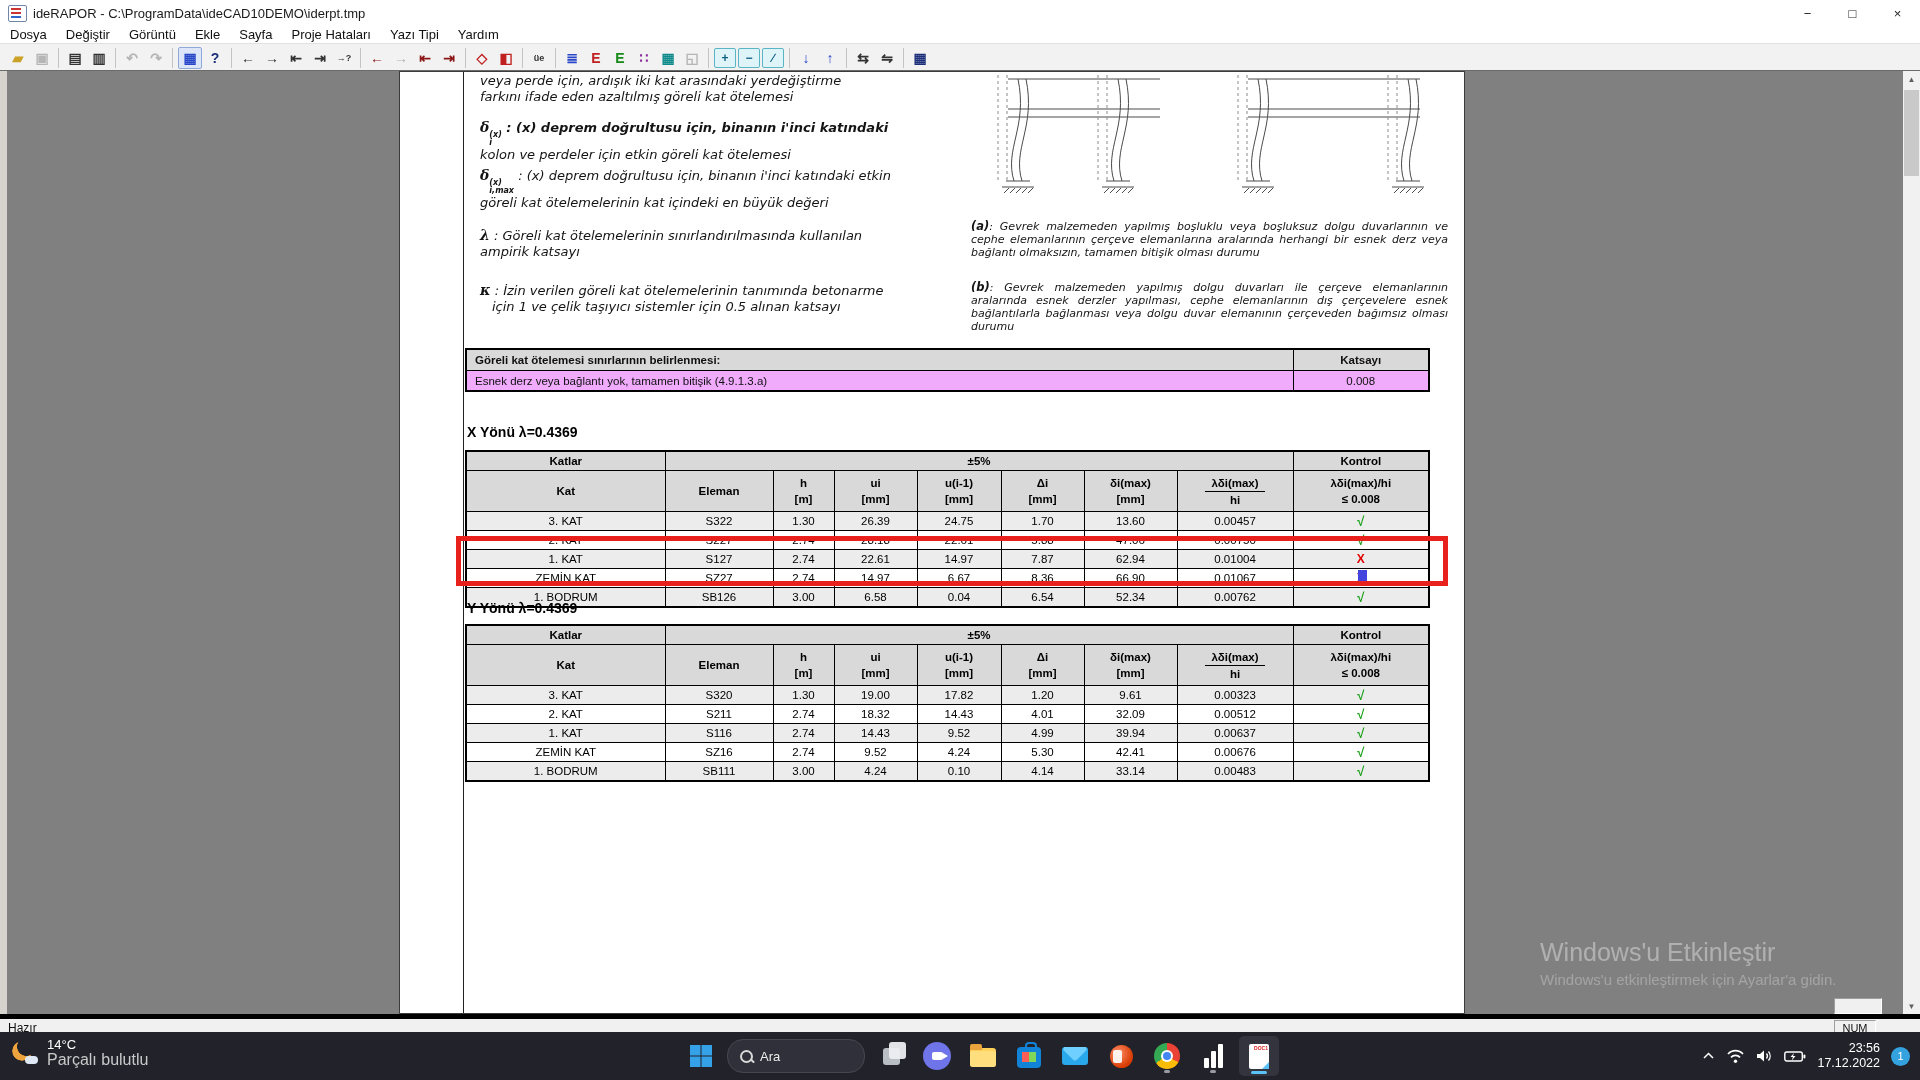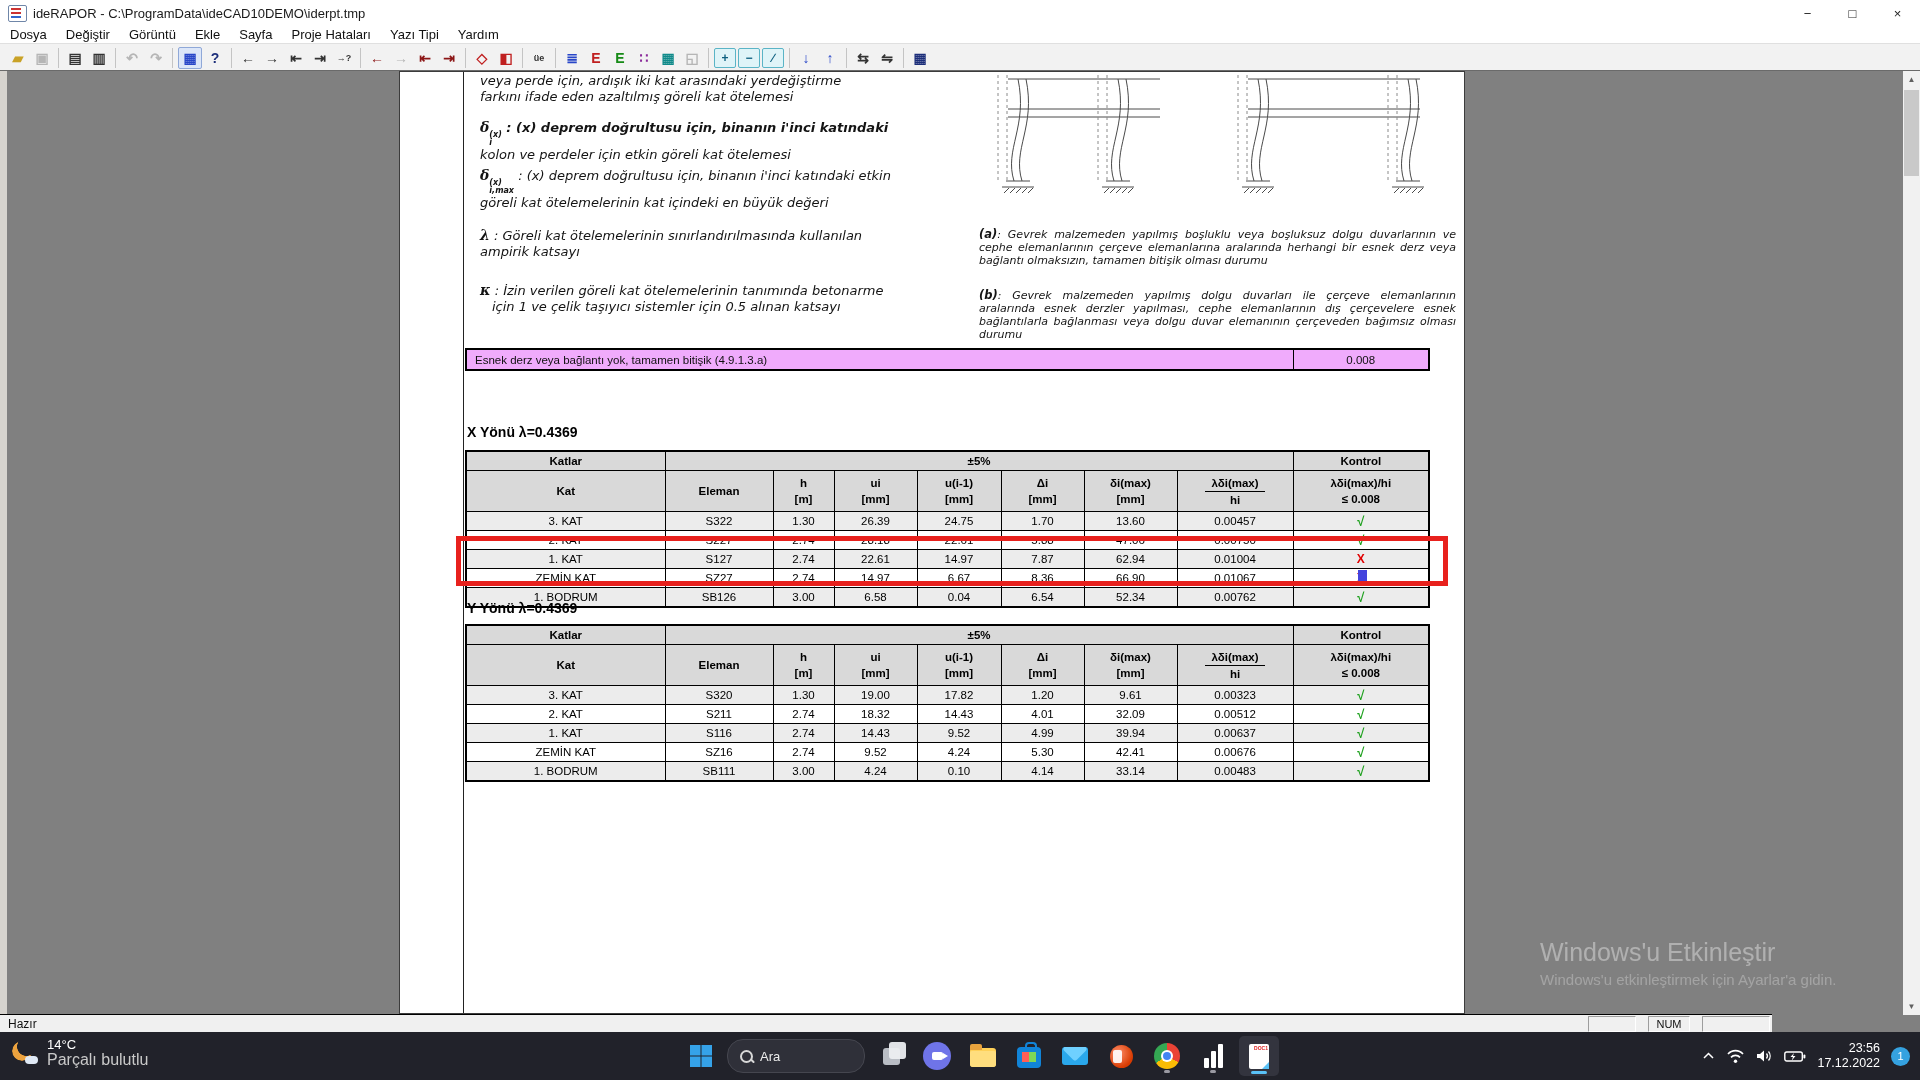--- a/index.html
+++ b/index.html
@@ -38,21 +38,21 @@
   .lstrip{position:absolute;left:0;top:0;width:7px;height:944px;background:#d6d3ce;}
   .page{position:absolute;left:399px;top:0;width:1066px;height:943px;background:#ffffff;
         border:1px solid #3c3c3c;box-sizing:border-box;overflow:hidden;color:#101010;}
   .vrule{position:absolute;left:63px;top:0;bottom:0;width:1px;background:#222;}
   .rp{position:absolute;left:80px;width:480px;margin:0;font-family:"DejaVu Sans",sans-serif;
       font-style:italic;font-size:13px;line-height:15.5px;color:#141414;}
   .rp .ind{padding-left:12px;}
   .sym{font-family:"DejaVu Serif",serif;font-weight:bold;font-style:italic;font-size:14px;}
   .stk{display:inline-flex;flex-direction:column;font-size:8px;line-height:8px;vertical-align:-5px;
        font-style:italic;font-weight:bold;}
-  .note{position:absolute;left:563px;width:477px;margin:16px;font-family:"DejaVu Sans",sans-serif;
+  .note{position:absolute;left:563px;width:477px;margin:8px;font-family:"DejaVu Sans",sans-serif;
         font-style:italic;font-size:11px;line-height:13px;text-align:justify;color:#141414;}
   .note b{font-size:11.5px;}
   .diagram{position:absolute;left:580px;top:3px;}
   
   .rtitle{position:absolute;left:67px;font-size:14px;font-weight:bold;color:#000;}
   .rpt{position:absolute;left:65px;border-collapse:collapse;table-layout:fixed;width:963px;
        font-size:11.5px;color:#000;}
   .rpt td{border:1px solid #000;text-align:center;padding:0;height:18px;overflow:hidden;}
   .rpt{border:2px solid #000;}
   .rpt tr.h1 td{background:#d9d9d9;font-weight:bold;height:18px;}
@@ -72,24 +72,24 @@
   .redbox{position:absolute;left:56px;top:464px;width:982px;height:40px;border:5px solid #e8211d;z-index:6;}
   
   .watermark{position:absolute;left:1540px;top:866px;color:rgba(255,255,255,0.38);}
   .watermark .w1{font-size:25px;line-height:30px;}
   .watermark .w2{font-size:15px;line-height:26px;color:rgba(255,255,255,0.28);}
   .scrollbar{position:absolute;right:0;top:0;width:17px;height:944px;background:#f1f1f1;}
   .sb-arrow{height:17px;display:flex;align-items:center;justify-content:center;font-size:8px;color:#606060;}
   .sb-thumb{position:absolute;left:1px;top:19px;width:15px;height:86px;background:#c9c9c9;}
   .sb-down{position:absolute;bottom:0;width:17px;}
   
-  .statusbar{position:absolute;left:0;top:1014px;width:1772px;height:18px;background:#f0f0f0;
-             display:flex;align-items:center;font-size:12px;color:#111;border-top:1px solid #000000;}
+  .statusbar{position:absolute;left:0;top:1014px;width:1920px;height:18px;background:#f0f0f0;
+             display:flex;align-items:center;font-size:12px;color:#111;border-top:5px solid #000000;}
   .statusbar .ready{padding-left:8px;}
-  .sboxes{margin-left:auto;display:flex;gap:12px;padding-right:2px;}
+  .sboxes{margin-left:auto;display:flex;gap:6px;padding-right:18px;flex-direction:column;}
   .sbox{height:14px;border:1px solid;border-color:#9d9d9d #fff #fff #9d9d9d;background:#f0f0f0;
         font-size:11px;display:flex;align-items:center;justify-content:center;}
   .sb1{width:46px;} .sb2{width:40px;} .sb3{width:66px;}
   
   .taskbar{position:absolute;left:0;top:1032px;width:1920px;height:48px;background:#21222a;color:#fff;}
   .tb-left{position:absolute;left:12px;top:5px;display:flex;align-items:center;gap:9px;}
   .moon{position:relative;width:26px;height:26px;}
   .moon::before{content:"";position:absolute;left:0;top:2px;width:20px;height:20px;border-radius:50%;
       background:#eda33e;-webkit-mask:radial-gradient(circle at 72% 28%,transparent 9px,#000 9.5px);
       mask:radial-gradient(circle at 72% 28%,transparent 9px,#000 9.5px);}
@@ -303,20 +303,24 @@
       <p class="note" style="top:201px">
         <b>(b)</b><span>: Gevrek malzemeden yapılmış dolgu duvarları ile çerçeve elemanlarının aralarında esnek derzler yapılması, cephe elemanlarının dış çerçevelere esnek bağlantılarla bağlanması veya dolgu duvar elemanının çerçeveden bağımsız olması durumu</span>
       </p>
 
       <table class="ltab">
         <colgroup>
             <col style="width:827px">
             <col style="width:136px">
           </colgroup>
         <tbody>
+            <tr class="h">
+          <td>Göreli kat ötelemesi sınırlarının belirlenmesi:</td>
+          <td class="val">Katsayı</td>
+        </tr>
         <tr class="d">
           <td>Esnek derz veya bağlantı yok, tamamen bitişik (4.9.1.3.a)</td>
           <td class="val">0.008</td>
         </tr>
       </tbody>
         </table>
 
       <div class="rtitle" style="top:352px">X Yönü λ=0.4369</div>
       <table class="rpt" style="top:378px">
         <colgroup>

